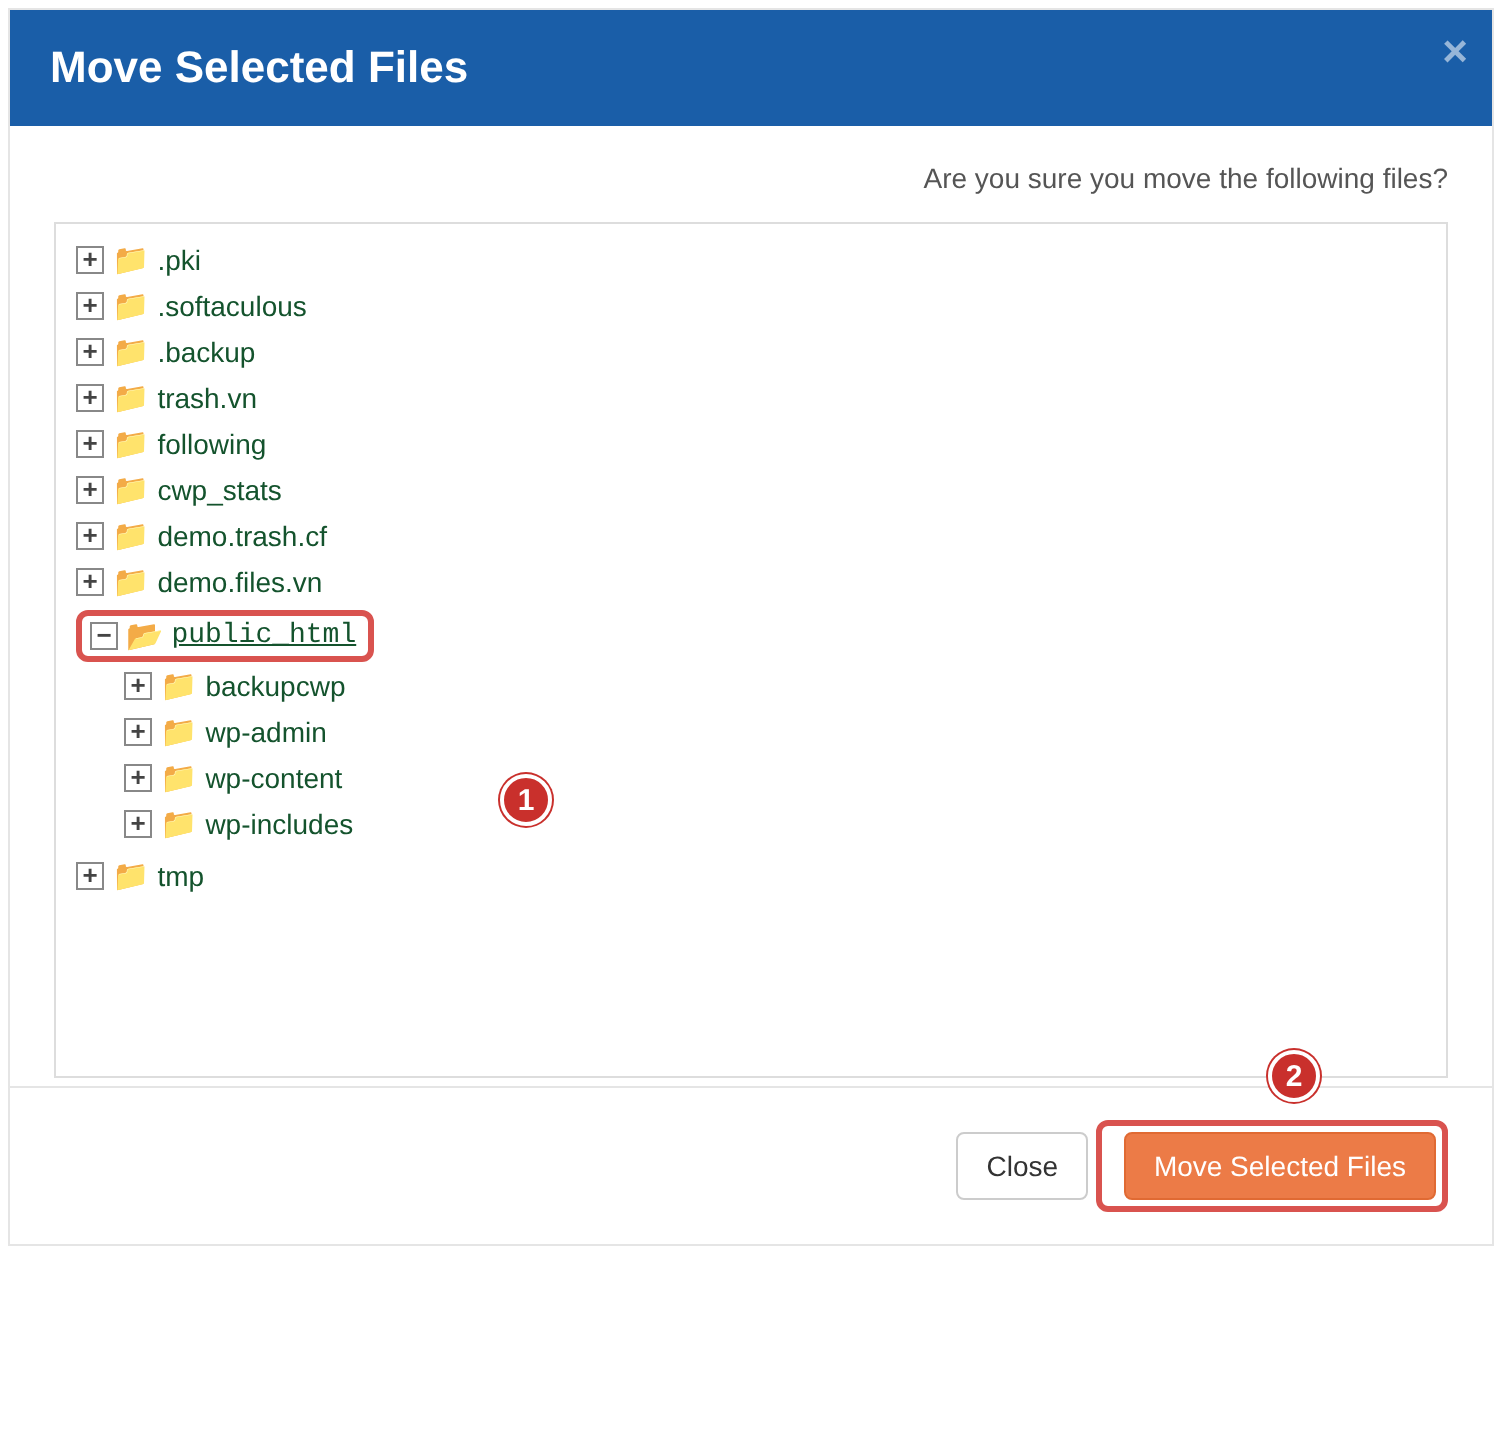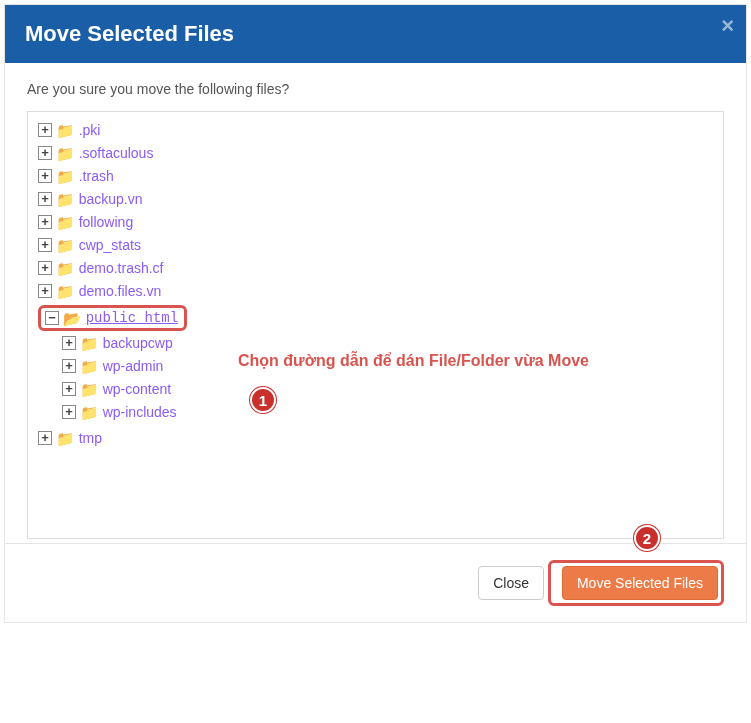--- a/index.html
+++ b/index.html
@@ -22,42 +22,42 @@
   .modal-title { font-size: 22px; font-weight: bold; margin: 0; }
   .close-x {
     position: absolute;
     top: 8px; right: 12px;
     color: rgba(255,255,255,0.55);
     font-size: 22px;
     font-weight: bold;
     cursor: pointer;
   }
   .modal-body { padding: 18px 22px 4px 22px; }
-  .question { color: #555; margin: 0 0 14px 0; }
+  .question { color: #555; margin: 0 0 14px 0; text-align: right; }
   .file-item { margin: 0 0 18px 48px; color: #555; }
   .path-label { font-weight: bold; margin-bottom: 8px; }
   .tree-wrap {
     border: 1px solid #ddd;
     padding: 6px 2px 6px 10px;
     height: 428px;
     overflow-y: scroll;
     position: relative;
   }
   ul.tree, ul.tree ul { list-style: none; margin: 0; padding: 0; }
   ul.tree > li, ul.tree ul > li { padding: 3px 0 3px 0; }
   ul.tree ul { margin-left: 24px; }
   .node { display: inline-flex; align-items: center; gap: 4px; cursor: pointer; }
   .toggle {
     display: inline-block; width: 14px; height: 14px;
     border: 1px solid #888; font-size: 13px; line-height: 12px;
     text-align: center; font-weight: bold; color: #444; background:#fff;
   }
   .folder-icon { color: #f0ad4e; font-size: 15px; line-height: 1; }
   .folder-open-icon { color: #f0ad4e; font-size: 15px; line-height: 1; }
-  .node .label { color: #8b5cf6; }
+  .node .label { color: #14532d; }
   .node.selected .label { text-decoration: underline; font-family: Liberation Mono, monospace; }
   .highlight-box {
     display: inline-flex; align-items: center; gap: 4px;
     border: 3px solid #d9534f; border-radius: 6px;
     padding: 2px 6px 2px 4px;
   }
   .annotation {
     position: absolute;
     left: 210px; top: 240px;
     color: #d9534f; font-weight: bold; font-size: 16px;
@@ -122,26 +122,26 @@
           <span class="label">.pki</span>
         </span></li>
         <li><span class="node">
           <span class="toggle">+</span>
           <span class="folder-icon">📁</span>
           <span class="label">.softaculous</span>
         </span></li>
         <li><span class="node">
           <span class="toggle">+</span>
           <span class="folder-icon">📁</span>
-          <span class="label">.trash</span>
-        </span></li>
-        <li><span class="node">
-          <span class="toggle">+</span>
-          <span class="folder-icon">📁</span>
-          <span class="label">backup.vn</span>
+          <span class="label">.backup</span>
+        </span></li>
+        <li><span class="node">
+          <span class="toggle">+</span>
+          <span class="folder-icon">📁</span>
+          <span class="label">trash.vn</span>
         </span></li>
         <li><span class="node">
           <span class="toggle">+</span>
           <span class="folder-icon">📁</span>
           <span class="label">following</span>
         </span></li>
         <li><span class="node">
           <span class="toggle">+</span>
           <span class="folder-icon">📁</span>
           <span class="label">cwp_stats</span>
@@ -187,21 +187,20 @@
             </span></li>
           </ul>
         </li>
         <li><span class="node">
           <span class="toggle">+</span>
           <span class="folder-icon">📁</span>
           <span class="label">tmp</span>
         </span></li>
       </ul>
 
-      <div class="annotation">Chọn đường dẫn để dán File/Folder vừa Move</div>
       <div class="marker m1">1</div>
     </div>
   </div>
 
   <div class="modal-footer">
     <div class="marker m2">2</div>
     <button class="btn btn-default">Close</button>
     <span class="btn-primary-wrap">
       <button class="btn btn-primary">Move Selected Files</button>
     </span>

